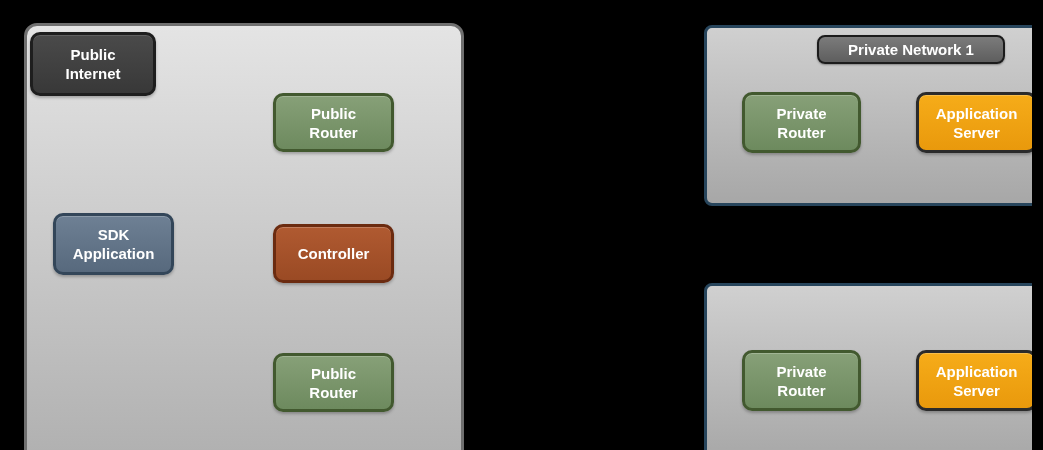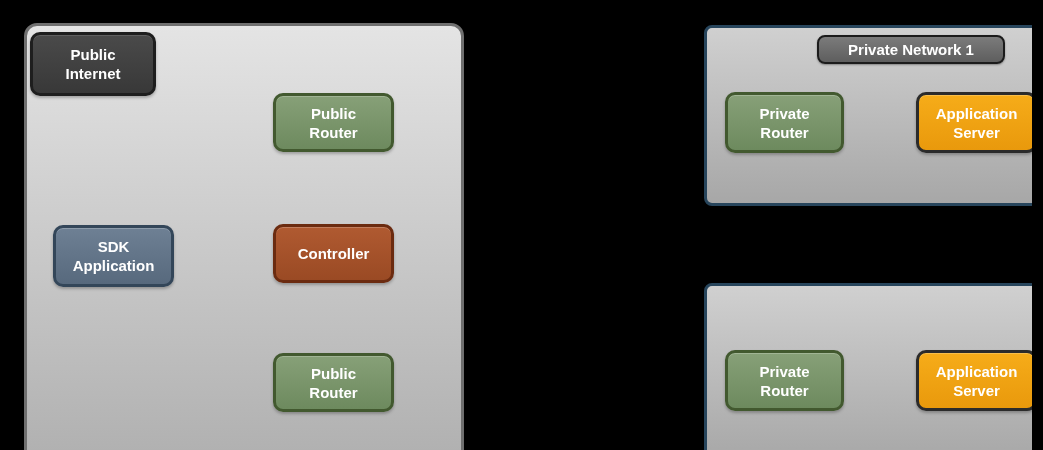--- a/index.html
+++ b/index.html
@@ -83,26 +83,26 @@
     text-align: center;
   }
   .node--amber {
     border: 3px solid var(--amber-node-border);
     background: linear-gradient(to bottom, var(--amber-node-fill-top), var(--amber-node-fill-bottom));
   }
 
   
   .n-public-internet      { left: 3px;   top: 6px;   width: 126px; height: 64px; }
   .n-public-router-top    { left: 246px; top: 67px;  width: 121px; height: 59px; }
-  .n-sdk-application      { left: 26px;  top: 199px; width: 121px; height: 62px; }
+  .n-sdk-application      { left: 26px;  top: 187px; width: 121px; height: 62px; }
   .n-controller           { left: 246px; top: 198px; width: 121px; height: 59px; }
   .n-public-router-bottom { left: 246px; top: 327px; width: 121px; height: 59px; }
 
   
-  .n-private-router     { left: 18px;  top: 64px; width: 119px; height: 61px; }
+  .n-private-router     { left: 35px;  top: 64px; width: 119px; height: 61px; }
   .n-application-server { left: 209px; top: 64px; width: 121px; height: 61px; }
 </style>
 </head>
 <body>
 
 <div class="stage">
 
   <div class="zone">
     <div class="node node--dark n-public-internet">Public
 Internet</div>

